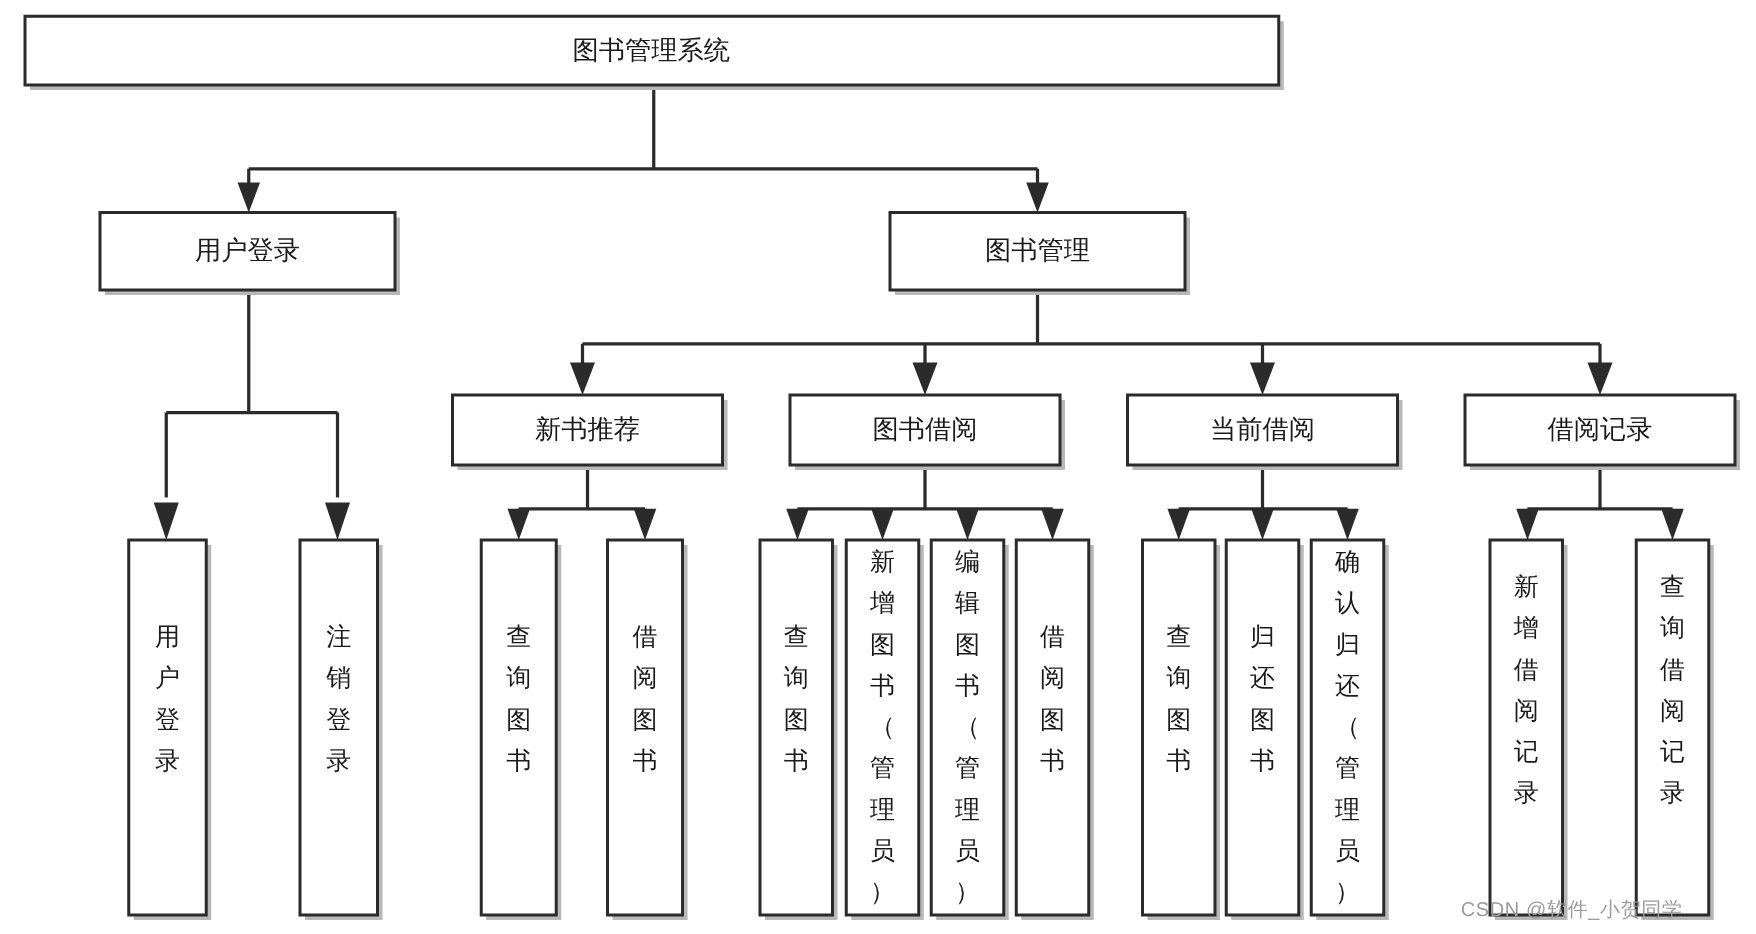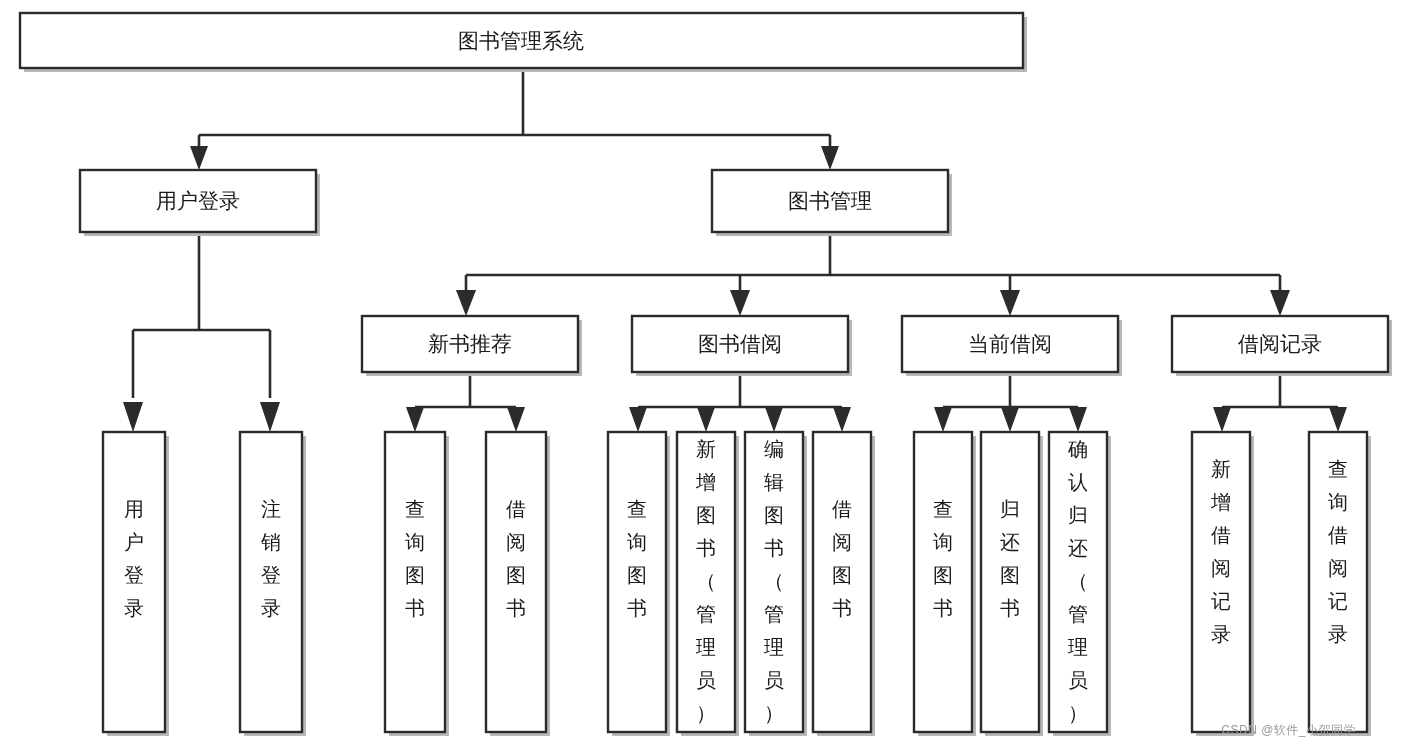--- a/index.html
+++ b/index.html
@@ -51,24 +51,24 @@
     dominant-baseline: middle;
   }
   .leaf-label-v {
     font-family: "Liberation Sans", "DejaVu Sans", sans-serif;
     font-size: 20px;
     fill: #1a1a1a;
     text-anchor: middle;
   }
   .watermark {
     position: absolute;
-    right: 16px;
+    right: 26px;
     bottom: 8px;
     font-family: "Liberation Sans", "DejaVu Sans", sans-serif;
-    font-size: 12px;
+    font-size: 16px;
     color: #9a9a9a;
     letter-spacing: 0.5px;
     white-space: nowrap;
     user-select: none;
   }
 </style>
 </head>
 <body>
 
 <div id="diagram-root">

